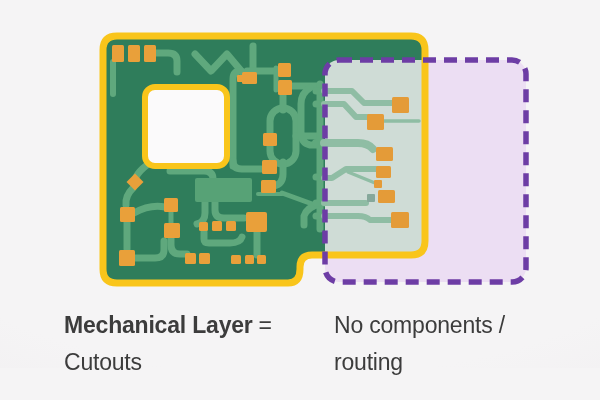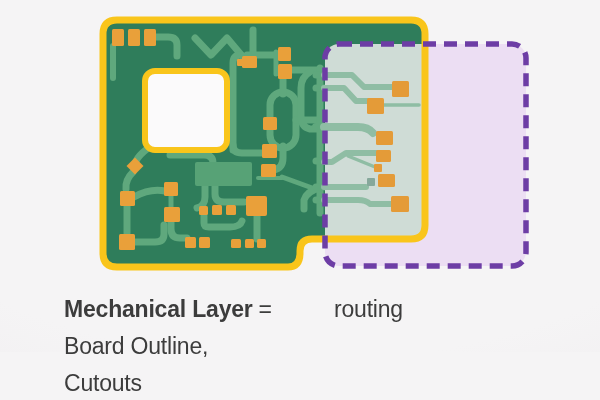--- a/index.html
+++ b/index.html
@@ -4,20 +4,21 @@
 <style>
   html,body{margin:0;padding:0;}
   body{
     width:600px;height:400px;overflow:hidden;
     font-family:"Liberation Sans","DejaVu Sans",sans-serif;
     background:var(--background,#f5f4f5);
   }
   .stage{
     position:relative;width:600px;height:352px;
     background:radial-gradient(ellipse 130% 110% at 50% 42%, var(--background,#f5f4f5) 55%, #edeaed 100%);
+    margin-top:16px;
   }
   .diagram-svg{position:absolute;left:0;top:0;}
 
   
   .board-fill{fill:var(--board-green);}
   .board-stroke{fill:none;stroke:var(--outline-yellow);stroke-width:7;stroke-linejoin:round;}
   .trace{fill:none;stroke:var(--trace-green);stroke-width:7;stroke-linecap:round;stroke-linejoin:round;}
   .trace.w5{stroke-width:5;} .trace.w4{stroke-width:4;} .trace.w6{stroke-width:6;} .trace.w8{stroke-width:8;}
   .component{fill:var(--component-green);}
   .pad{fill:var(--pad-orange);}
@@ -153,21 +154,21 @@
       <rect class="kpad" x="391" y="196" width="18" height="16" rx="1.5"></rect>
     </g>
 
     <path class="board-stroke" d="M117,20 H411 Q425,20 425,34 V225 Q425,239 411,239 H312 Q300,239 300,251 V253 Q300,267 288,267 H117 Q103,267 103,253 V34 Q103,20 117,20 Z"></path>
 
     <rect class="keepout-border" x="325" y="44" width="201" height="222" rx="14"></rect>
   </svg>
 
   <div class="caption left">
     <div><span class="term">Mechanical Layer</span><span class="eq">=</span></div>
-    <div>Board Outline,</div>
     <div>Cutouts</div>
   </div>
 
   <div class="caption right">
+    <div>No components /</div>
     <div>routing</div>
   </div>
 
 </div>
 
 </body></html>

